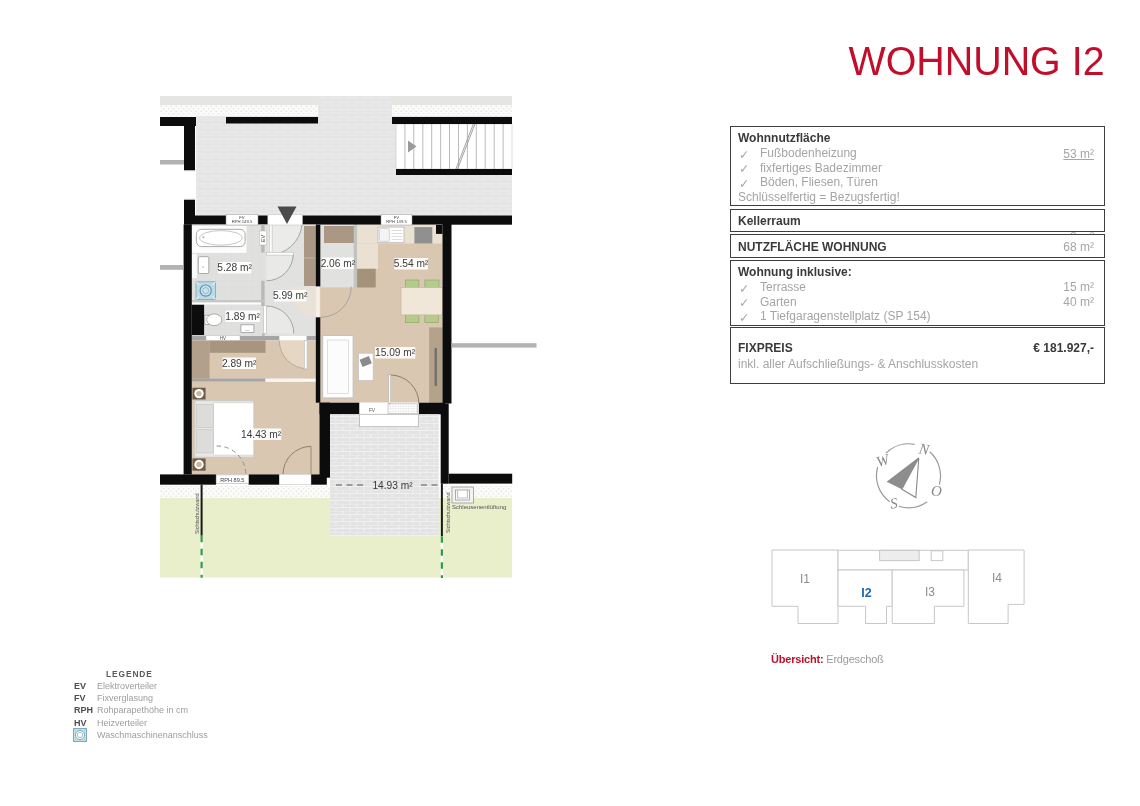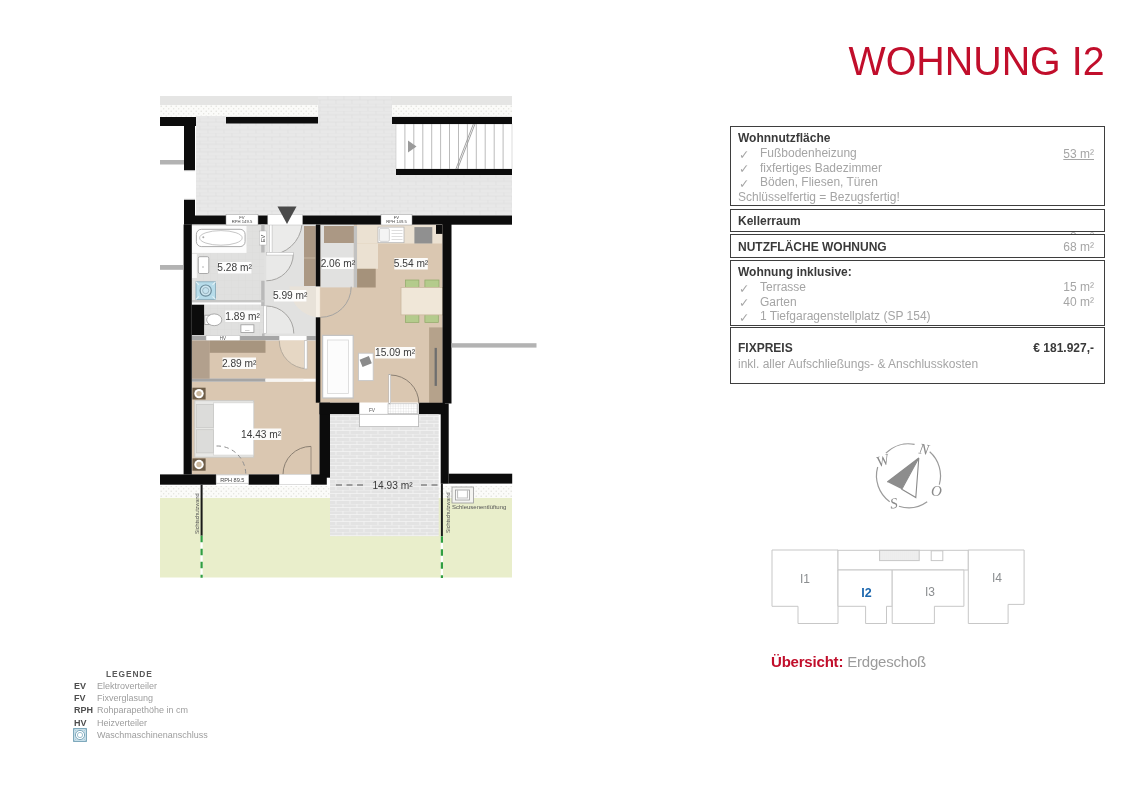--- a/index.html
+++ b/index.html
@@ -97,21 +97,21 @@
   <rect x="879.6" y="550.3" width="39.6" height="10.3" fill="none" stroke="#c7c7c7"></rect>
   <rect x="931.2" y="550.8" width="11.6" height="9.8" fill="none" stroke="#c7c7c7"></rect>
   <g font-size="12px" fill="#8b8e90" text-anchor="middle">
     <text x="805" y="583">I1</text>
     <text x="930" y="596">I3</text>
     <text x="997" y="582">I4</text>
   </g>
   <text x="866.5" y="596.5" font-size="12.5px" font-weight="bold" fill="#1c67ae" text-anchor="middle">I2</text>
 </svg>
 
-<div class="abs" style="left:771px;top:652.5px;font-size:15px;letter-spacing:-0.2px;">
+<div class="abs" style="left:771px;top:652.5px;font-size:11px;letter-spacing:-0.2px;">
   <span class="b" style="color:#c10e2b;">Übersicht:</span> <span style="color:#9b9b9b;">Erdgeschoß</span>
 </div>
 
 <div class="abs" style="left:74px;top:660px;width:220px;height:90px;font-size:9px;color:#9d9d9d;">
   <div class="abs" style="left:0;top:8.5px;font-weight:bold;color:#5a5a5a;letter-spacing:0.9px;font-size:8.4px;padding-left:32px;">LEGENDE</div>
   <div class="abs" style="left:0;top:20.7px;font-weight:bold;color:#4e4e4e;">EV</div>
     <div class="abs" style="left:23px;top:20.7px;">Elektroverteiler</div>
   <div class="abs" style="left:0;top:33.2px;font-weight:bold;color:#4e4e4e;">FV</div>
     <div class="abs" style="left:23px;top:33.2px;">Fixverglasung</div>
   <div class="abs" style="left:0;top:45.3px;font-weight:bold;color:#4e4e4e;">RPH</div>

